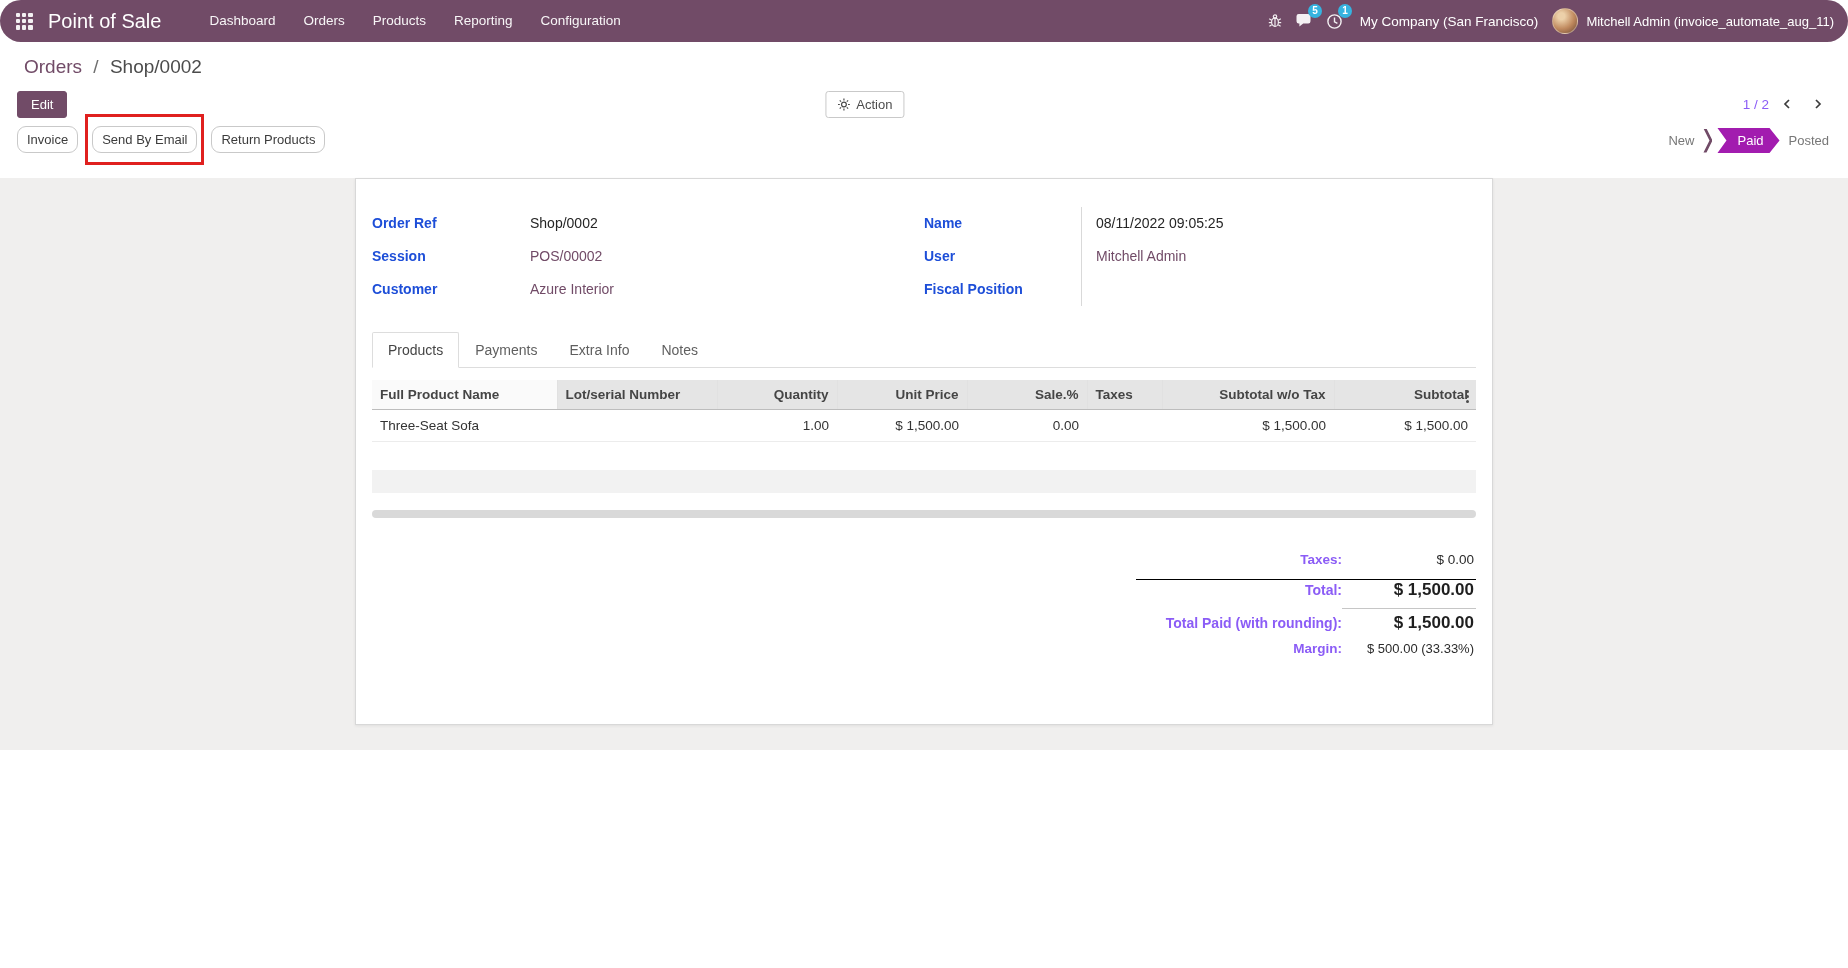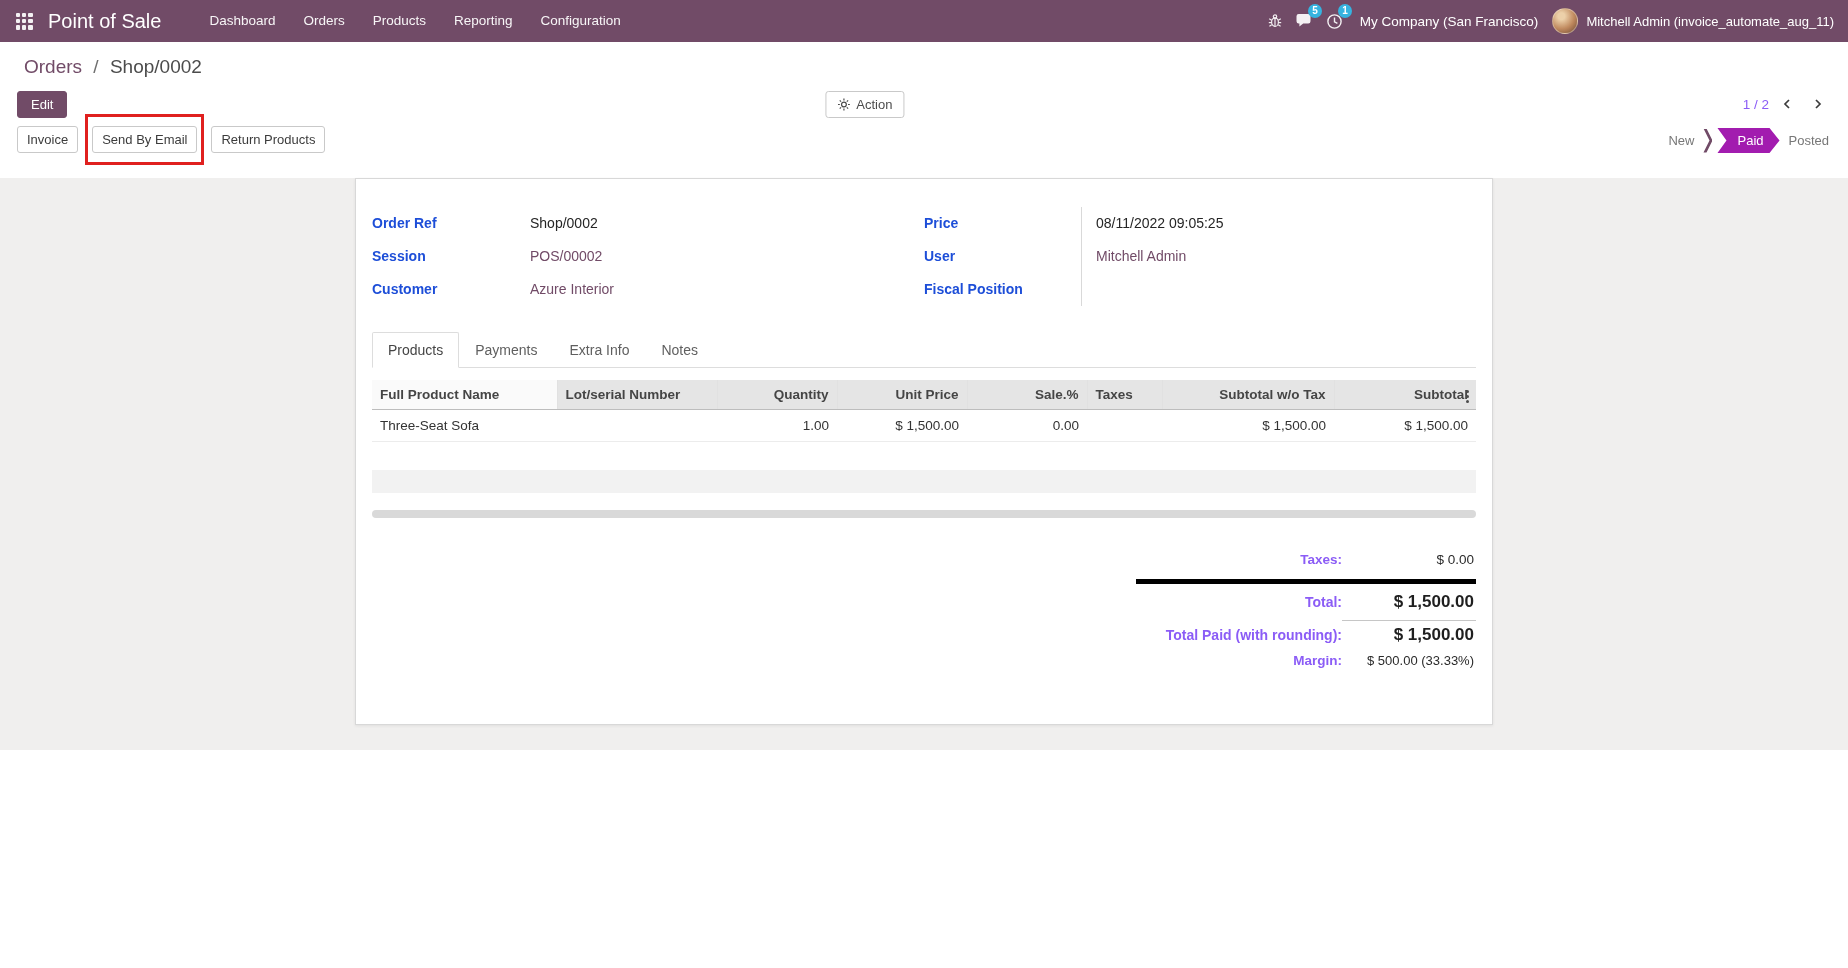--- a/index.html
+++ b/index.html
@@ -3,21 +3,21 @@
 <meta charset="utf-8">
 <style>
   * { box-sizing: border-box; }
   html,body { margin:0; padding:0; }
   body {
     width:1848px; height:968px; overflow:hidden; position:relative;
     font-family:"Liberation Sans", sans-serif; color:#4c4c4c; background:#fff;
   }
 
   
-  .navbar { height:42px; background:#714B67; display:flex; align-items:center; color:#fff; padding-right:14px; }
+  .navbar { height:42px; background:#714B67; display:flex; align-items:center; color:#fff; padding-right:14px;border-radius:21px; }
   .apps-btn { width:48px; height:42px; display:flex; align-items:center; justify-content:center; cursor:pointer; }
   .grid-icon { width:17px; height:17px; display:grid; grid-template-columns:repeat(3,1fr); gap:2px; }
   .grid-icon i { background:#fff; opacity:.92; border-radius:1px; }
   .brand { font-size:20px; font-weight:400; margin-right:34px; white-space:nowrap; cursor:pointer; }
   .menu { display:flex; }
   .menu-item { padding:0 14px; font-size:13.5px; line-height:42px; color:rgba(255,255,255,.95); cursor:pointer; }
   .systray { margin-left:auto; display:flex; align-items:center; }
   .sys-icon { position:relative; width:30px; height:42px; display:flex; align-items:center; justify-content:center; cursor:pointer; }
   .badge { position:absolute; top:4px; right:-2px; background:#36b3e0; color:#fff; font-size:10px; line-height:1; border-radius:8px; padding:2px 4px; font-weight:700; }
   .company { font-size:13.5px; margin:0 14px 0 10px; white-space:nowrap; cursor:pointer;text-align:center; }
@@ -37,21 +37,21 @@
   .cp-row1 { position:relative; height:44px; display:flex; align-items:center; padding:0 17px; background:#fff; }
   .btn-primary { background:#714B67; color:#fff; border:1px solid #714B67; border-radius:3px;
                  padding:5px 13px; font-size:13px; cursor:pointer; font-family:inherit; }
   .action-btn { position:absolute; left:46.8%; transform:translateX(-50%);
                 background:#fff; border:1px solid #c9c9c9; border-radius:3px; padding:5px 11px;
                 font-size:13px; color:#4c4c4c; display:flex; align-items:center; gap:6px; cursor:pointer; font-family:inherit; }
   .pager { margin-left:auto; display:flex; align-items:center; gap:5px; font-size:13.5px; color:#8b5cf6; }
   .pager-btn { width:26px; height:26px; border:none; background:transparent; display:flex; align-items:center; justify-content:center; cursor:pointer; padding:0; }
 
   .cp-row2 { height:40px; display:flex; align-items:flex-start; padding:0 17px; background:#fff; }
-  .btn-sec { background:#fff; border:1px solid #c9c9c9; border-radius:3px; padding:5px 9px;
+  .btn-sec { background:#fff; border:1px solid #c9c9c9; border-radius:9px; padding:5px 9px;
              font-size:13px; color:#3c3c3c; cursor:pointer; white-space:nowrap; margin-right:14px; font-family:inherit; }
   .hl-wrap { position:relative; display:inline-block; margin-right:14px; }
   .hl-wrap .btn-sec { margin-right:0; }
   .hl-box { position:absolute; left:-7px; right:-7px; top:-12px; bottom:-12px; border:3px solid #e0201f; pointer-events:none; z-index:20; }
 
   .statusbar { margin-left:auto; display:flex; align-items:center; gap:9px; padding-right:2px; padding-top:2px; }
   .status { font-size:13px; color:#777; cursor:pointer; }
   .status-chev { width:9px; height:24px; background:#714B67; margin-right:-4px;
                  clip-path: polygon(0 0, 3px 0, 9px 50%, 3px 100%, 0 100%, 6px 50%); }
   .status-arrow { background:#a21caf; color:#fff; font-size:13px; line-height:1; padding:6px 16px 6px 20px; cursor:pointer;
@@ -93,21 +93,21 @@
   .stripe-b { height:23px; background:#f2f2f2; }
   .stripe-c { height:17px; background:#fff; }
   .scroll-bar { height:8px; background:#d9d9d9; border-radius:4px; cursor:pointer; }
 
   
   .totals { width:340px; margin-left:auto; margin-top:30px; font-size:13.5px; }
   .t-row { display:flex; align-items:baseline; justify-content:flex-end; padding:4px 0; }
   .t-label { font-weight:700; color:#8b5cf6; }
   .t-value { width:134px; text-align:right; padding-right:2px; color:#2b2b2b; }
   .row-taxes { margin-bottom:8px; }
-  .row-total { border-top:5px solid #000000; padding-top:8px; }
+  .row-total { border-top:1px solid #000000; padding-top:0; }
   .row-total .t-label { font-size:14px; }
   .row-total .t-value { font-weight:700; font-size:17px; color:#1f1f1f; }
   .row-paid .t-label { font-size:14px; }
   .row-paid .t-value { border-top:1px solid #c6c6c6; font-weight:700; font-size:17px; padding-top:4px; color:#1f1f1f; }
   .row-margin .t-value { font-size:13px; }
 
   .footer-space { background:#fff; height:230px; }
 
   svg { display:block; }
 </style>
@@ -239,21 +239,21 @@
           <span class="field-label">Session</span>
           <span class="field-value link">POS/00002</span>
         </div>
         <div class="field-row">
           <span class="field-label">Customer</span>
           <span class="field-value link">Azure Interior</span>
         </div>
       </div>
       <div class="col-right">
         <div class="field-row">
-          <span class="field-label">Price</span>
+          <span class="field-label">Name</span>
           <span class="field-value">08/11/2022 09:05:25</span>
         </div>
         <div class="field-row">
           <span class="field-label">User</span>
           <span class="field-value link">Mitchell Admin</span>
         </div>
         <div class="field-row">
           <span class="field-label">Fiscal Position</span>
           <span class="field-value"></span>
         </div>

